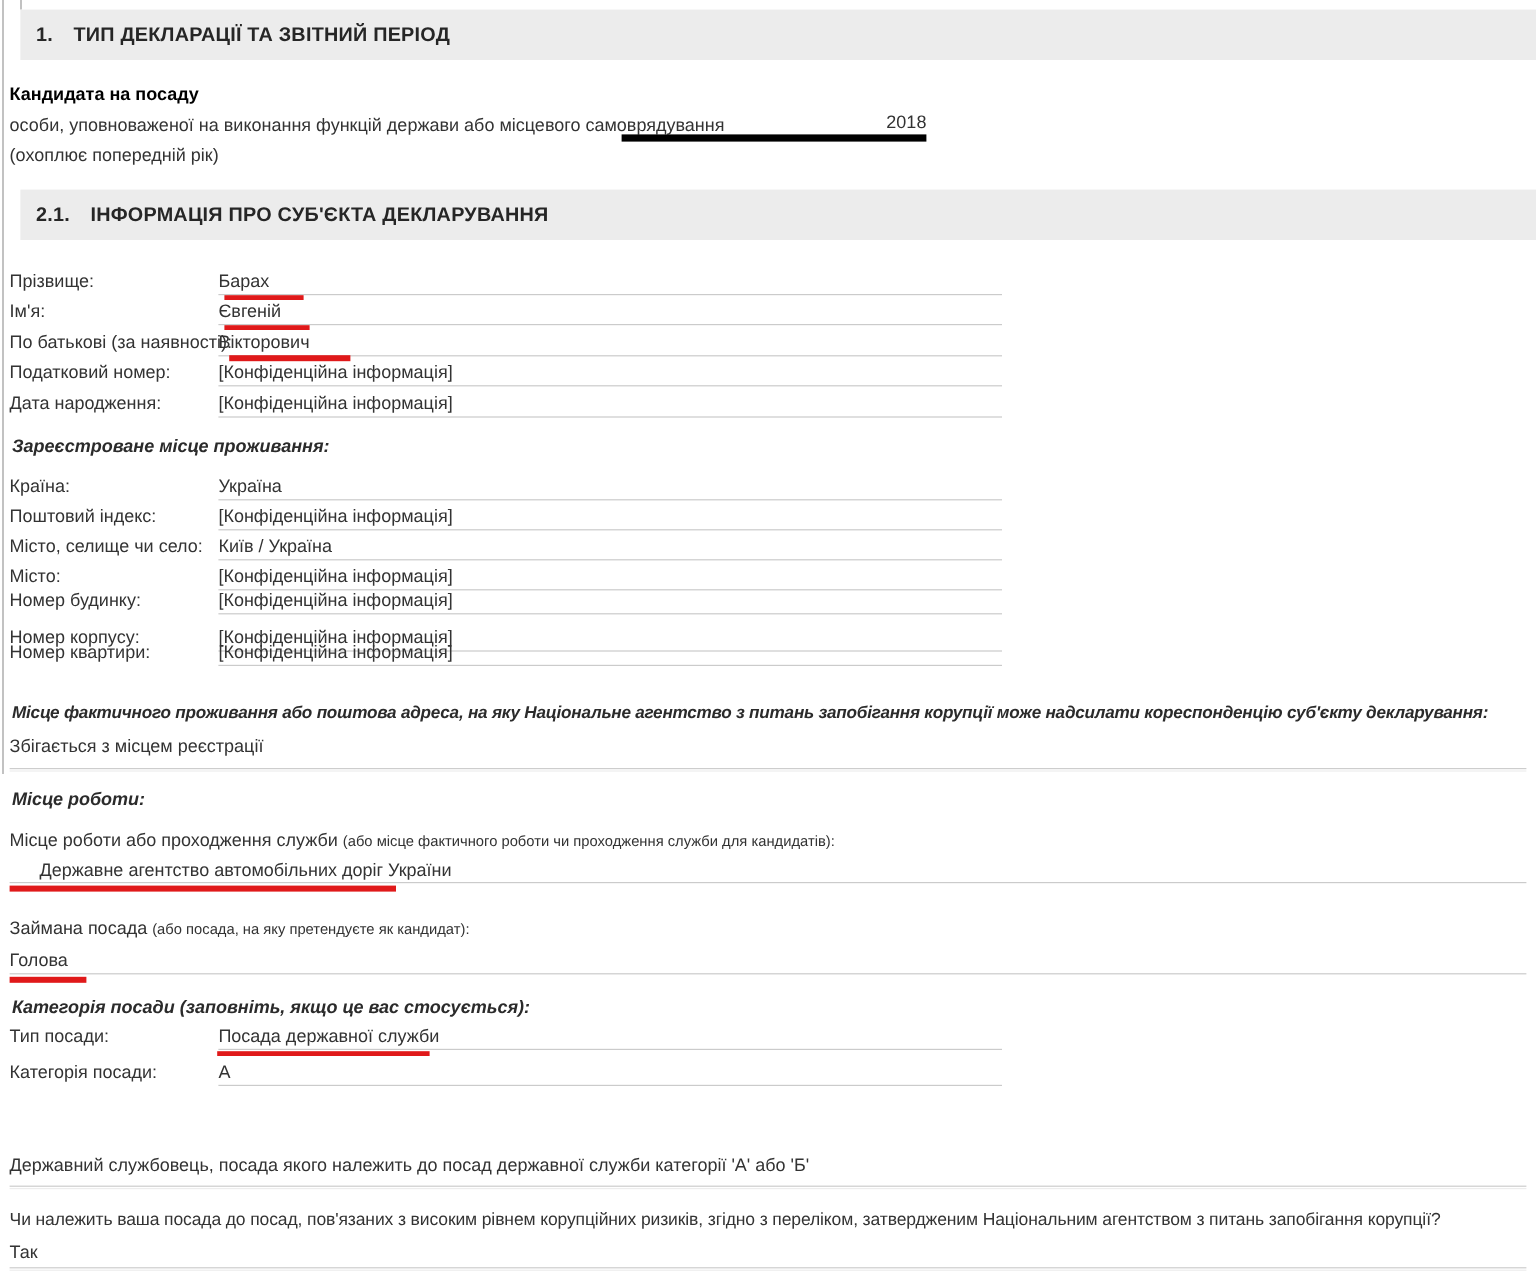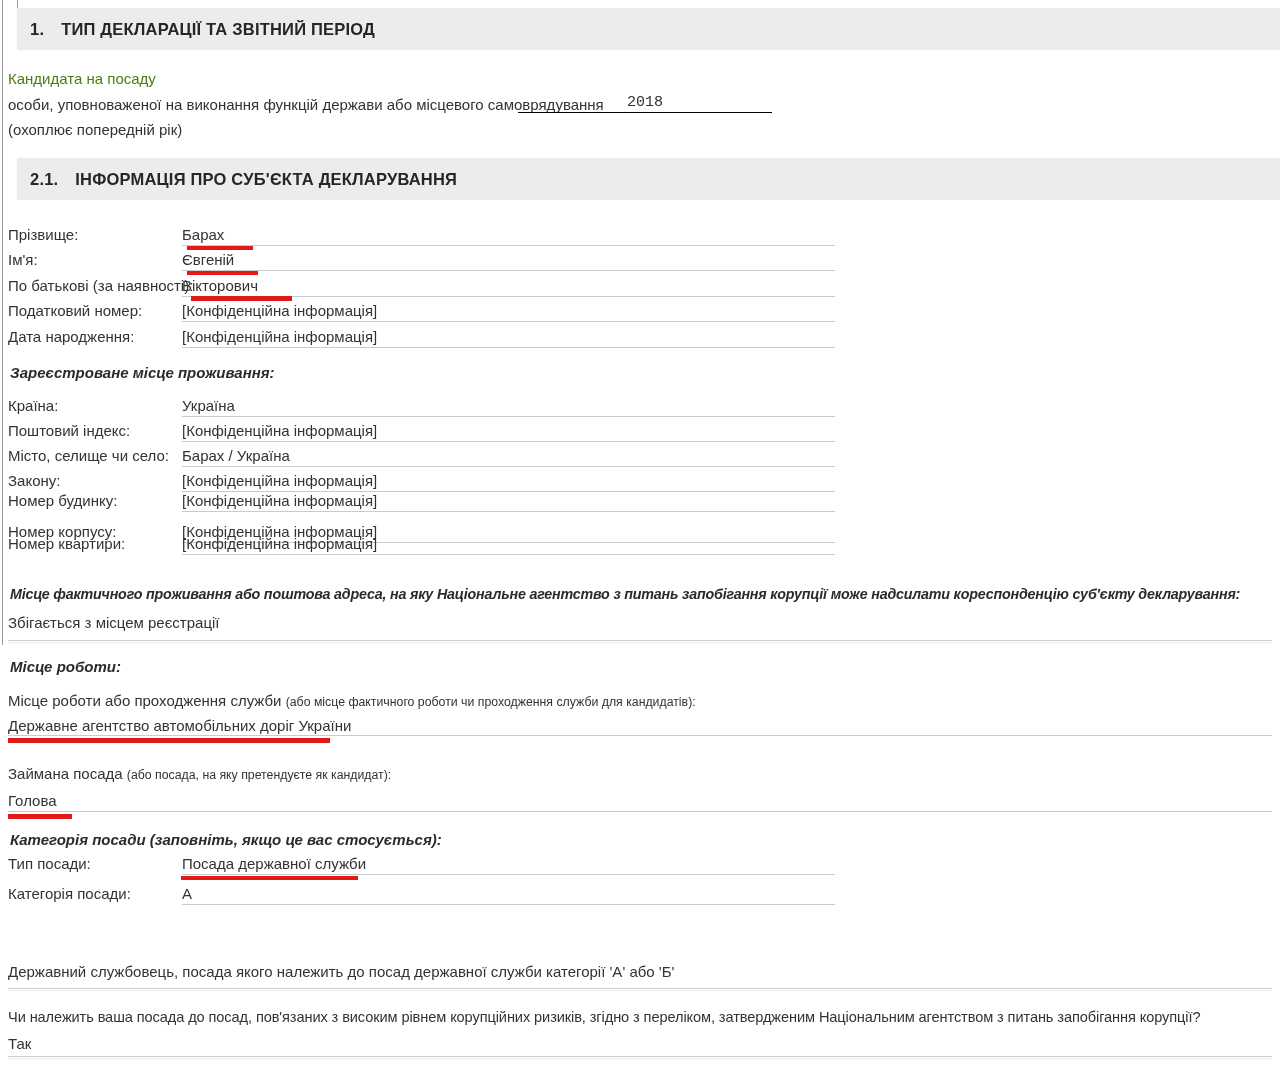--- a/index.html
+++ b/index.html
@@ -8,33 +8,33 @@
     font-family:"Liberation Sans","DejaVu Sans",sans-serif;
     font-size:15px;color:#333;
   }
   .vline{position:absolute;width:1px;background:#9a9a9a;}
   .band{
     position:absolute;left:17px;right:0;height:42px;background:#ececec;
     display:flex;align-items:center;font-weight:bold;font-size:16.5px;color:#262626;
     letter-spacing:.2px;white-space:nowrap;
   }
   .band .num{margin:0 17px 0 13px;}
-  .h-bold{position:absolute;left:8px;font-weight:normal;color:#4d7c0f;white-space:nowrap;}
+  .h-bold{position:absolute;left:8px;font-weight:bold;color:#000000;white-space:nowrap;}
   .h-bi{position:absolute;left:10px;font-weight:bold;font-style:italic;color:#2b2b2b;white-space:nowrap;}
   .h-bi-long{font-size:14.3px;letter-spacing:-.2px;}
   .txt{position:absolute;left:8px;white-space:nowrap;}
   .q{font-size:14.6px;letter-spacing:-.1px;}
   .frow{position:absolute;left:0;right:0;height:25px;}
   .flabel{position:absolute;left:8px;bottom:3px;white-space:nowrap;}
   .fval{position:absolute;left:182px;bottom:3px;white-space:nowrap;}
   .fline{position:absolute;left:182px;width:653px;bottom:0;border-bottom:1px solid #cbcbcb;}
   .redbar{position:absolute;height:4.5px;background:#e0191a;}
   .year-field{
     position:absolute;left:518px;top:95px;width:254px;height:17px;
-    border-bottom:1px solid #000000;text-align:center;line-height:16px;font-family:Liberation Mono, monospace;
+    border-bottom:6px solid #000000;text-align:right;line-height:16px;
   }
   .sep{position:absolute;left:8px;right:8px;height:1px;border-top:1px solid #cdcdcd;border-bottom:1px solid #ededed;}
   .wline{position:absolute;left:8px;right:8px;border-bottom:1px solid #cbcbcb;}
   .note{font-size:12.3px;}
 </style>
 </head>
 <body>
 
 <div class="page">
 
@@ -92,25 +92,25 @@
     <span class="fval">Україна</span>
     <span class="fline"></span>
   </div>
   <div class="frow" style="top:417.1px;">
     <span class="flabel">Поштовий індекс:</span>
     <span class="fval">[Конфіденційна інформація]</span>
     <span class="fline"></span>
   </div>
   <div class="frow" style="top:442.2px;">
     <span class="flabel">Місто, селище чи село:</span>
-    <span class="fval">Барах / Україна</span>
+    <span class="fval">Київ / Україна</span>
     <span class="fline"></span>
   </div>
   <div class="frow" style="top:467.3px;">
-    <span class="flabel">Закону:</span>
+    <span class="flabel">Місто:</span>
     <span class="fval">[Конфіденційна інформація]</span>
     <span class="fline"></span>
   </div>
   <div class="frow" style="top:487px;">
     <span class="flabel">Номер будинку:</span>
     <span class="fval">[Конфіденційна інформація]</span>
     <span class="fline"></span>
   </div>
   <div class="frow" style="top:517.5px;">
     <span class="flabel">Номер корпусу:</span>
@@ -126,21 +126,21 @@
   <div class="h-bi h-bi-long" style="top:586px;">Місце фактичного проживання або поштова адреса, на яку Національне агентство з питань запобігання корупції може надсилати кореспонденцію суб'єкту декларування:</div>
   <div class="txt" style="top:614px;">Збігається з місцем реєстрації</div>
 
   <div class="sep" style="top:640px;"></div>
 
   <div class="h-bi" style="top:658px;">Місце роботи:</div>
   <div class="txt" style="top:692px;">
     <span>Місце роботи або проходження служби</span>
     <span class="note">(або місце фактичного роботи чи проходження служби для кандидатів):</span>
   </div>
-  <div class="txt" style="top:717px;">Державне агентство автомобільних доріг України</div>
+  <div class="txt" style="top:717px;margin-left:25px;">Державне агентство автомобільних доріг України</div>
   <div class="wline" style="top:735px;"></div>
   <div class="redbar" style="left:8px;width:322px;top:737.5px;height:5px;"></div>
 
   <div class="txt" style="top:765px;">
     <span>Займана посада</span>
     <span class="note">(або посада, на яку претендуєте як кандидат):</span>
   </div>
   <div class="txt" style="top:792px;">Голова</div>
   <div class="wline" style="top:811px;"></div>
   <div class="redbar" style="left:8px;width:64px;top:813.5px;height:5px;"></div>

